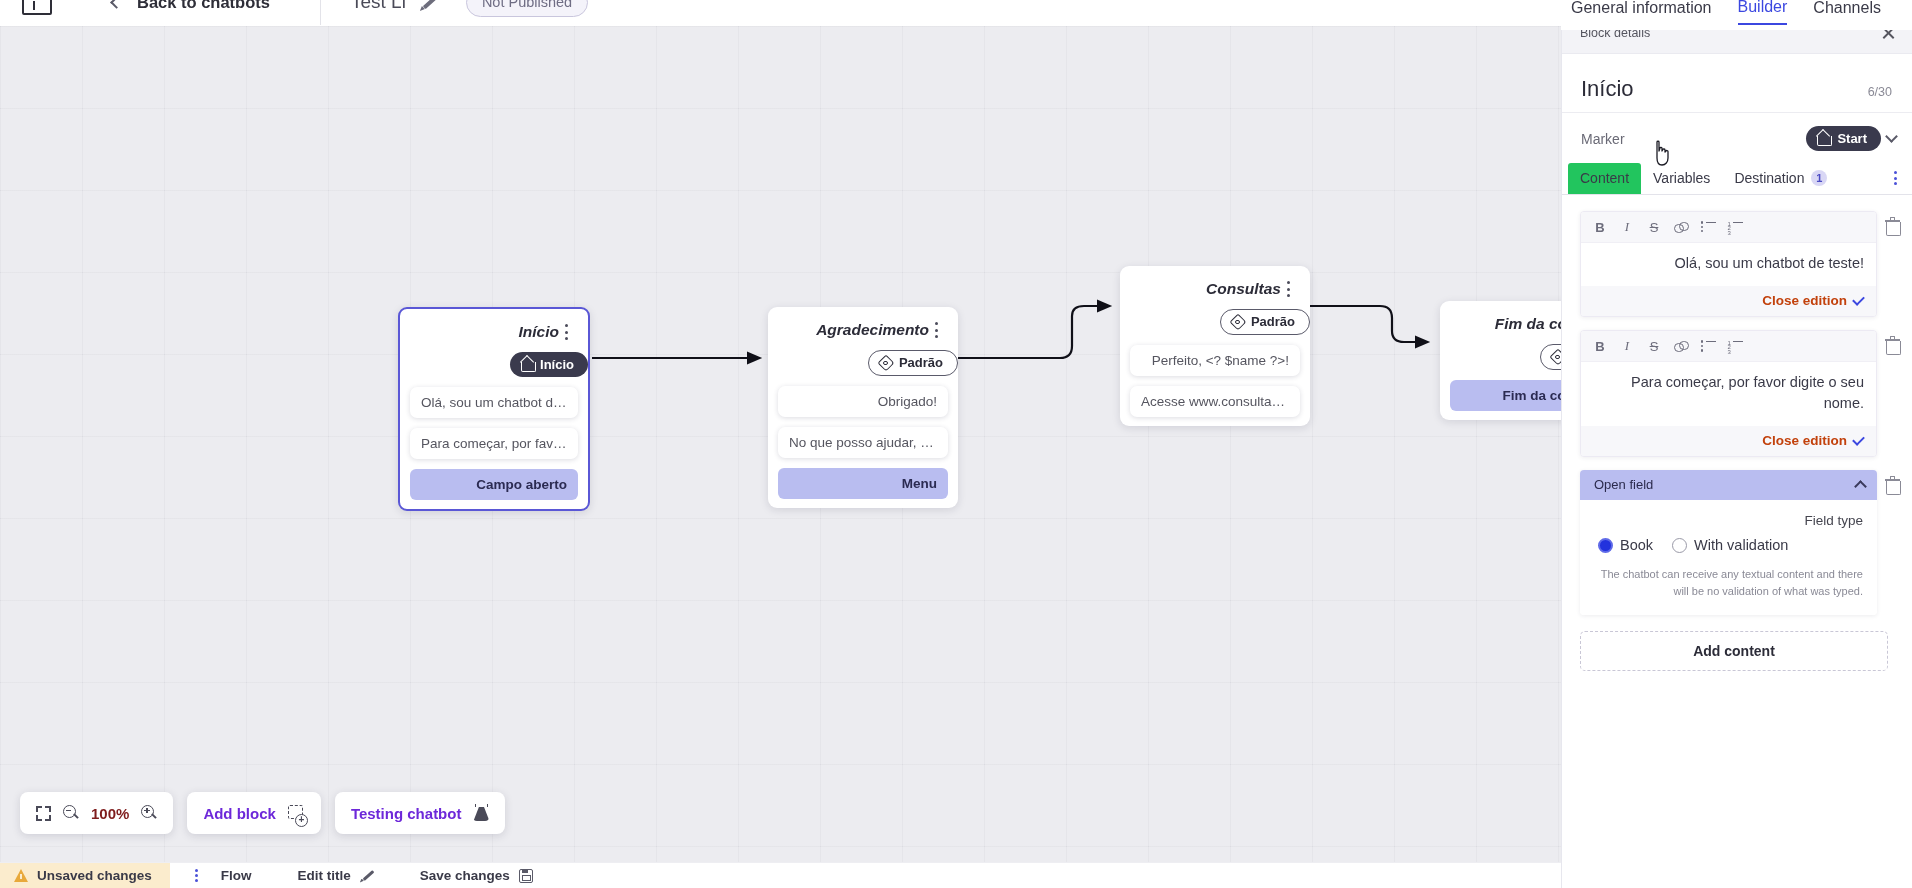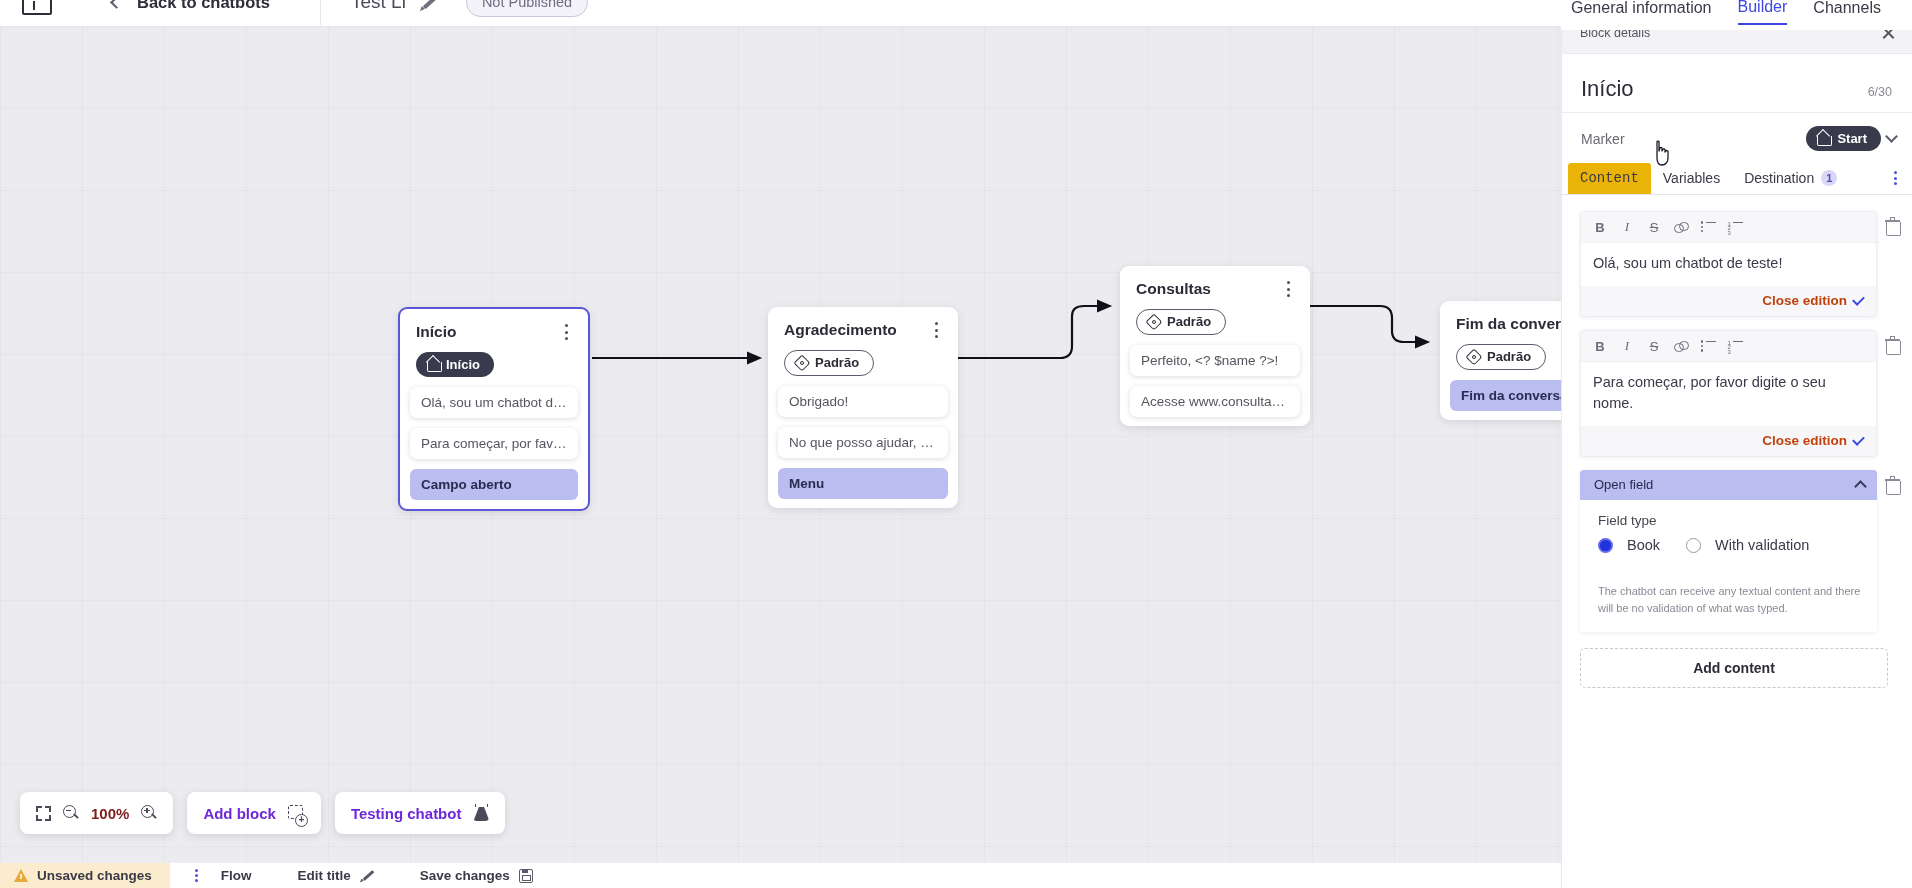--- a/index.html
+++ b/index.html
@@ -2,21 +2,21 @@
 <html><head>
 <meta charset="utf-8">
 <style>
   * { box-sizing: border-box; margin: 0; padding: 0; }
   html, body {
     width: 1912px; height: 888px;
     font-family: "Liberation Sans", sans-serif;
     background: #ffffff;
     overflow: hidden;
   }
-  #app { position: relative; width: 1912px; height: 888px; }
+  #app { position: relative; width: 1912px; height: 888px; text-align: right; }
 
   
   .topbar {
     position: absolute; top: -16px; left: 0; width: 1561px; height: 36px;
     background: #fff; display: flex; align-items: center; padding-left: 22px;
     z-index: 30;
   }
   .logo-box {
     width: 30px; height: 26px; border: 2px solid #2e2e38; border-radius: 2px;
     position: relative; flex: 0 0 auto;
@@ -77,21 +77,21 @@
     background-size: 82px 82px; pointer-events:none;
   }
   .edges { position: absolute; inset: 0; z-index: 2; }
 
   
   .node {
     position: absolute; background: #fff; border-radius: 9px;
     box-shadow: 0 2px 9px rgba(30,30,60,.13); z-index: 5; padding: 0 0 9px;
   }
   .node.selected { border: 2px solid #5a57d6; }
-  .node-head { display: flex; align-items: flex-start; padding: 14px 13px 0 16px; }
+  .node-head { display: flex; align-items: flex-start; padding: 14px 13px 0 16px; font-style: italic; }
   .node-title { font-size: 15.5px; font-weight: 700; color: #2c2c38; flex: 1; white-space: nowrap; }
   .kebab { width: 16px; height: 18px; position: relative; cursor: pointer; flex: 0 0 auto; }
   .kebab i {
     position: absolute; left: 6px; width: 3.4px; height: 3.4px; border-radius: 50%; background: #4b4b5a;
   }
   .kebab i:nth-child(1){ top: 1px; } .kebab i:nth-child(2){ top: 7.5px; } .kebab i:nth-child(3){ top: 14px; }
 
   .badge-start {
     display: inline-flex; align-items: center; gap: 6px; margin: 11px 0 0 16px;
     background: #3a3a4d; color: #fff; border-radius: 18px; padding: 5px 14px 5px 11px;
@@ -254,21 +254,21 @@
     transform: rotate(45deg); margin-top:-4px; cursor:pointer; }
 
   .tabsrow {
     display:flex; align-items:center; padding: 0 10px 0 6px; border-bottom: 1px solid #e3e3ea;
     position: relative; height: 33px;
   }
   .tab {
     font-size: 14px; color:#3a3a48; padding: 7px 12px 8px; cursor: pointer; white-space: nowrap;
     display:flex; align-items:center; gap:7px;
   }
-  .tab.active { background:#eab308; border-radius: 3px 3px 0 0; font-weight: 400; font-family: Liberation Mono, monospace; }
+  .tab.active { background:#22c55e; border-radius: 3px 3px 0 0; font-weight: 400; }
   .tab-badge {
     background:#d9d7f5; color:#4b4bc4; font-size:11px; font-weight:700; border-radius:50%;
     width:16px; height:16px; display:flex; align-items:center; justify-content:center;
   }
   .tabs-kebab { margin-left:auto; width:13px; height:16px; position:relative; cursor:pointer; }
   .tabs-kebab i { position:absolute; left:5px; width:3px; height:3px; border-radius:50%; background:#4b52d8; }
   .tabs-kebab i:nth-child(1){top:1px;} .tabs-kebab i:nth-child(2){top:6.5px;} .tabs-kebab i:nth-child(3){top:12px;}
 
   .rp-content { padding: 16px 12px 0 18px; overflow-y: auto; flex:1; background:#fff; }
 
@@ -326,21 +326,21 @@
   .of-card { flex:1; border-radius:4px; overflow:hidden; box-shadow: 0 1px 4px rgba(40,40,70,.09); }
   .of-head {
     background:#b9bdf0; padding: 7px 12px 8px 14px; display:flex; align-items:center;
     justify-content:space-between; cursor:pointer;
   }
   .of-head-title { font-size:13px; color:#2b2b4d; }
   .chev-up { width:9px; height:9px; border-left:2px solid #3a3a5c; border-top:2px solid #3a3a5c;
     transform: rotate(45deg); margin-bottom:-4px; }
   .of-body { background:#fff; padding: 13px 14px 16px 18px; }
   .of-label { font-size:13.5px; color:#45454f; margin-bottom:9px; }
-  .radio-row { display:flex; align-items:center; gap:14px; margin-bottom:30px; }
+  .radio-row { display:flex; align-items:center; gap:7px; margin-bottom:13px; }
   .radio {
     width:15px; height:15px; border-radius:50%; border:1.6px solid #9a9aa8; background:#fff;
     cursor:pointer; flex:0 0 auto;
   }
   .radio.on { background:#2232dd; border:2px solid #5f6ae8; box-shadow: inset 0 0 0 1.5px #2232dd; }
   .radio-label { font-size:14.5px; color:#3a3a48; margin-right:12px; }
   .of-desc { font-size:11px; color:#8a8a96; line-height:1.5; }
 
   .add-content {
     margin: 4px 12px 0 0; border:1.5px dashed #c9c7d6; border-radius:5px; height:40px;

